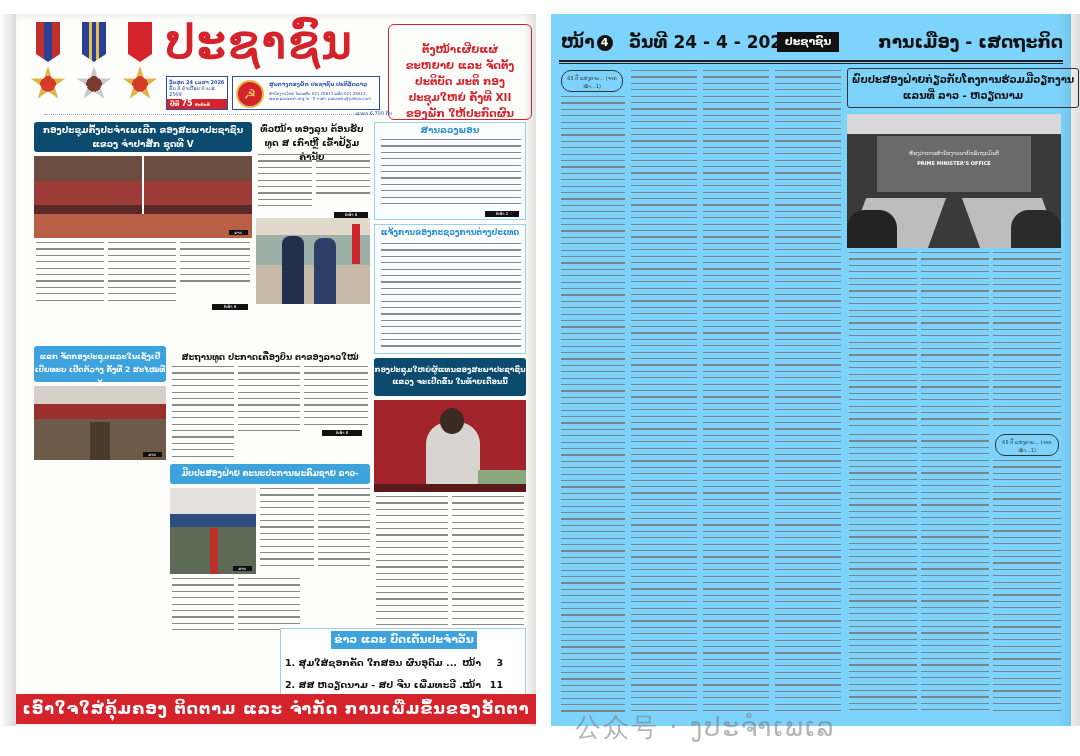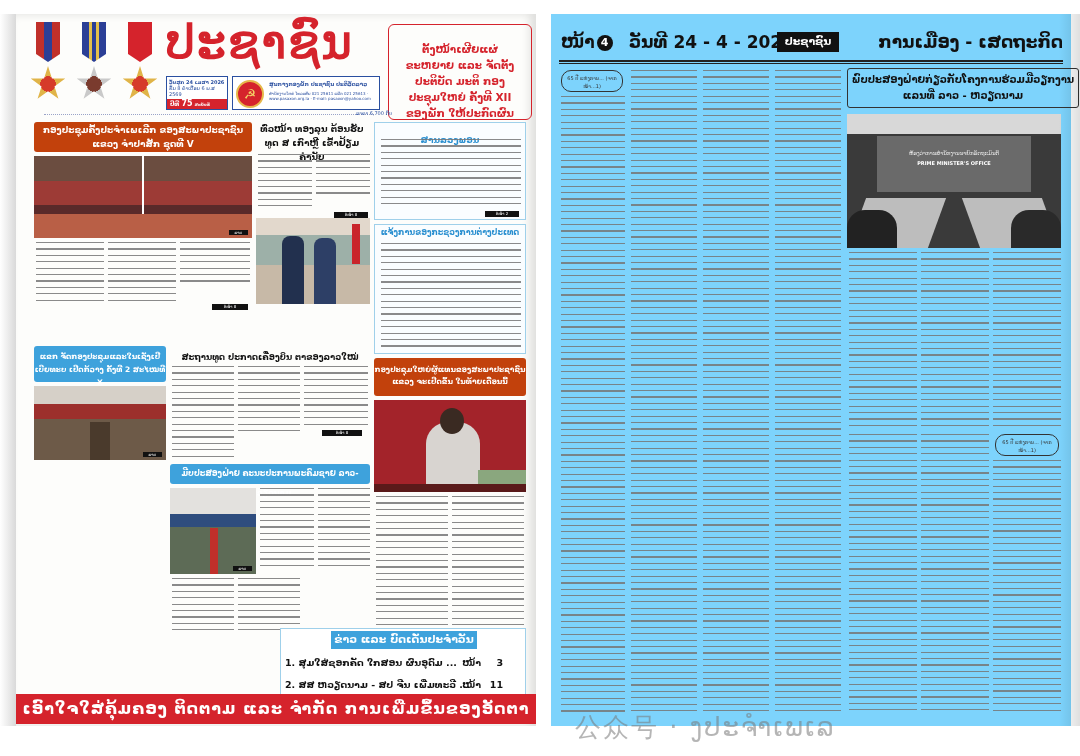--- a/index.html
+++ b/index.html
@@ -44,21 +44,21 @@
     .org-sub { position: absolute; left: 36px; top: 14px; font-size: 4px; color: #2a4fa0; width: 110px; line-height: 5px; }
     .price { position: absolute; left: 340px; top: 96px; font-size: 5px; color: #2a4fa0; }
     .headline-box {
       position: absolute; left: 372px; top: 10px; width: 144px; height: 96px;
       border: 1.5px solid #d5232c; border-radius: 6px; padding: 16px;
       color: #d5232c; font-weight: bold; font-size: 10.5px; line-height: 16px; text-align: center;
     }
     .dotted-rule { position: absolute; left: 28px; top: 100px; width: 330px; border-top: 1px dotted #9aa3c8; }
 
     .red-banner {
-      position: absolute; background: #c2410c; color: #fff; font-weight: bold; text-align: center; border-radius: 3px;
+      position: absolute; background: #0c4a6e; color: #fff; font-weight: bold; text-align: center; border-radius: 3px;
     }
     .blue-banner {
       position: absolute; background: #3ea2dc; color: #fff; font-weight: bold; text-align: center; border-radius: 3px;
     }
     .photo { position: absolute; overflow: hidden; }
     .photo .caption-tag { position: absolute; right: 4px; bottom: 3px; background: #111; color: #fff; font-size: 4px; padding: 0 6px; }
     .textcol {
       position: absolute; font-size: 3.6px; line-height: 6.4px; color: #444;
       background-image: repeating-linear-gradient(to bottom, #777 0 1.2px, transparent 1.2px 6.4px);
       background-clip: content-box; opacity: 0.85;
@@ -168,21 +168,21 @@
     <div class="textcol" style="left:242px;top:140px;width:54px;height:54px"></div>
     <div class="textcol" style="left:300px;top:140px;width:54px;height:44px"></div>
     <div class="tag-black" style="left:318px;top:198px;width:34px;height:6px">ຕໍ່ໜ້າ 8</div>
     <div class="photo" style="left:240px;top:204px;width:114px;height:86px;background:linear-gradient(#e2d8cc 0 20%,#9db0a8 20% 55%,#c7b9a7 55%)">
       <div style="position:absolute;left:26px;top:18px;width:22px;height:68px;background:#22304e;border-radius:8px 8px 0 0"></div>
       <div style="position:absolute;left:58px;top:20px;width:22px;height:66px;background:#2d3f66;border-radius:8px 8px 0 0"></div>
       <div style="position:absolute;left:96px;top:6px;width:8px;height:40px;background:#c9252b"></div>
     </div>
 
     <div class="box-blue" style="left:358px;top:108px;width:152px;height:98px">
-      <div class="title" style="margin-top:12px">ສານລວງພອນ</div>
+      <div class="title" style="margin-top:2px">ສານລວງພອນ</div>
       <div class="textcol" style="left:6px;top:16px;width:140px;height:70px"></div>
       <div class="tag-black" style="left:110px;top:88px;width:34px;height:6px">ຕໍ່ໜ້າ 2</div>
     </div>
 
     <div class="box-blue" style="left:358px;top:210px;width:152px;height:130px">
       <div class="title" style="margin-top:3px;font-size:8px">ແຈ້ງການຂອງກະຊວງການຕ່າງປະເທດ</div>
       <div class="textcol" style="left:6px;top:18px;width:140px;height:108px"></div>
     </div>
 
     <div class="blue-banner" style="left:18px;top:332px;width:132px;height:36px;font-size:7.5px;line-height:13px;padding-top:4px">ແຂກ ຈັດກອງປະຊຸມແລະໃນເຊັ່ງເປີເບີຍທະບ ເປີດກ້ວາງ ຄັ້ງທີ 2 ສະໄໝທີ X</div>

